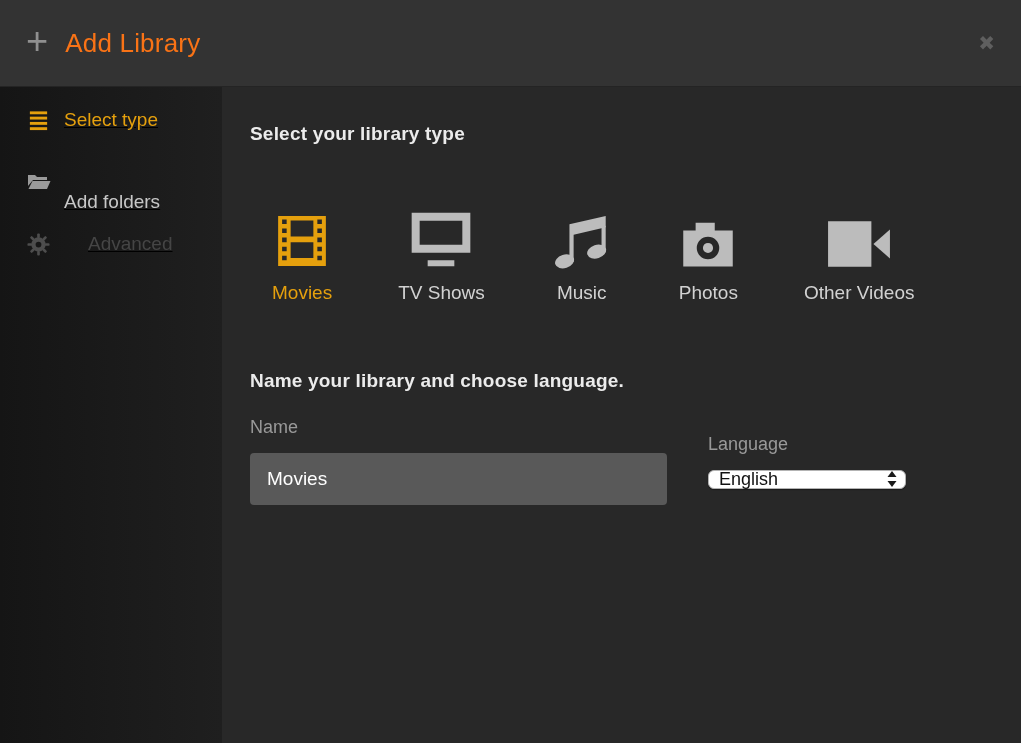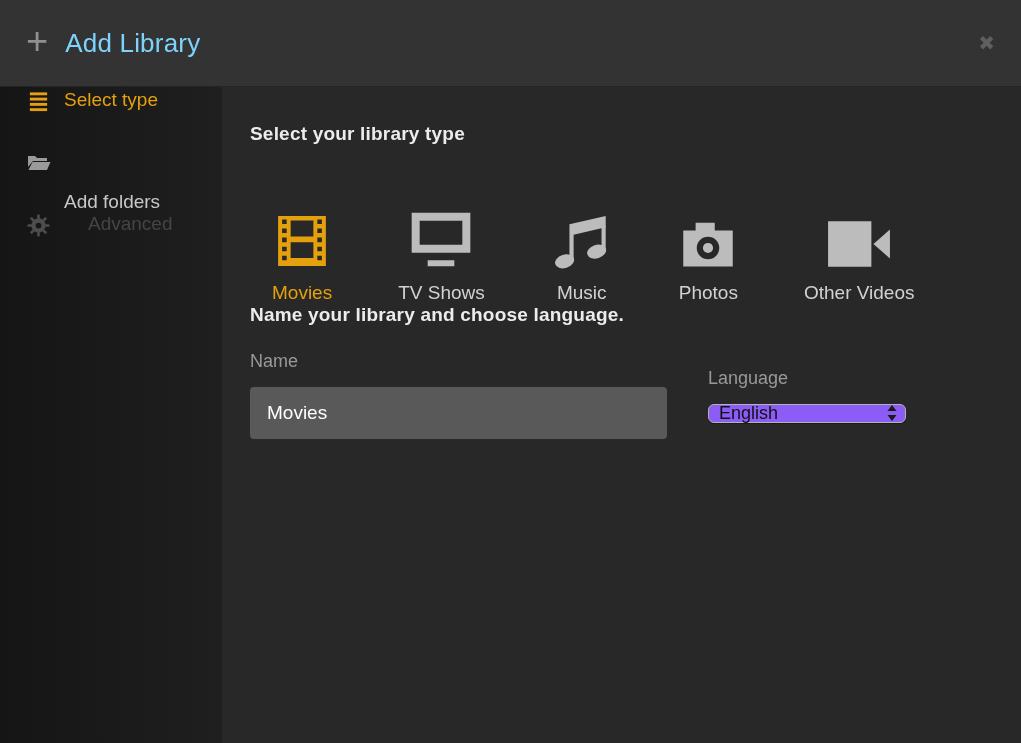--- a/index.html
+++ b/index.html
@@ -5,28 +5,28 @@
   * { margin:0; padding:0; box-sizing:border-box; }
   html,body { width:1021px; height:743px; background:#282828; overflow:hidden;
               font-family:"Liberation Sans","DejaVu Sans",sans-serif; }
   .window { width:1021px; height:743px; display:flex; flex-direction:column; }
 
   
   .header { height:87px; flex:0 0 87px; background:#333333; display:flex; align-items:center;
             padding:0 26px; border-bottom:1px solid #242424; }
   .plus-glyph { color:#909090; font-size:38px; font-weight:400; line-height:1; margin-right:17px;
                 margin-top:-4px; }
-  .header-title { color:#7dd3fc; font-size:26px; font-weight:500; letter-spacing:.2px; }
+  .header-title { color:#f97316; font-size:26px; font-weight:500; letter-spacing:.2px; }
   .close-btn { margin-left:auto; color:#5f5f5f; font-size:20px; cursor:pointer; line-height:1; }
 
   
   .body { flex:1; display:flex; min-height:0; }
   .sidebar { width:222px; flex:0 0 222px; background:linear-gradient(to right,#151515,#1f1f1f);
              padding-top:2px; }
-  .side-item { display:flex; align-items:flex-start; height:62px; padding-left:27px; cursor:pointer; }
+  .side-item { display:flex; align-items:center; height:62px; padding-left:27px; cursor:pointer;text-decoration:underline; }
   .side-item .s-icon { width:24px; height:24px; margin-right:13px; display:flex; align-items:center; }
   .side-item .s-label { font-size:19px; }
   .side-item.active .s-label { color:#e5a00d; }
   .side-item.active svg { fill:#e5a00d; }
   .side-item.normal .s-label { color:#c8c8c8;margin-top:40px; }
   .side-item.normal svg { fill:#9a9a9a; }
   .side-item.disabled { cursor:default;gap:24px; }
   .side-item.disabled .s-label { color:#454545; }
   .side-item.disabled svg { fill:#4d4d4d; }
 
@@ -34,29 +34,29 @@
   .section-title { color:#ececec; font-size:19px; font-weight:600; letter-spacing:.2px; }
 
   .type-row { display:flex; gap:66px; margin:62px 0 0 22px; }
   .type-item { display:flex; flex-direction:column; align-items:center; cursor:pointer; }
   .type-icon { height:62px; display:flex; align-items:flex-end; justify-content:center; }
   .type-item svg { fill:#bcbcbc; }
   .type-label { margin-top:13px; font-size:19px; color:#d2d2d2; }
   .type-item.selected svg { fill:#e5a00d; }
   .type-item.selected .type-label { color:#e5a00d; }
 
-  .name-section-title { }
+  .name-section-title { margin-top:66px; }
   .form-row { display:flex; margin-top:25px;align-items:center; }
   .field-label { color:#999999; font-size:18px; }
   .name-group { width:417px; }
   .name-input { margin-top:15px; width:417px; height:52px; background:#595959; border:none;
                 border-radius:4px; color:#ffffff; font-size:19px; padding:0 17px;
                 font-family:"Liberation Sans","DejaVu Sans",sans-serif; outline:none; }
   .lang-group { margin-left:41px; }
-  .lang-select { margin-top:15px; width:198px; height:19px; background:#8b5cf6;
+  .lang-select { margin-top:15px; width:198px; height:19px; background:#ffffff;
                  border:1px solid #b3b3b3; border-radius:6px; display:flex; align-items:center;
                  padding:0 7px 0 10px; cursor:pointer; box-shadow:0 1px 1px rgba(0,0,0,.35); }
   .lang-value { color:#111111; font-size:18px; flex:1; }
 
   
   .footer { height:93px; flex:0 0 93px; background:#333333; border-top:1px solid #2a2a2a;
             display:flex; align-items:center; justify-content:flex-end; gap:12px;
             padding-right:30px; }
   .btn { height:48px; border:none; border-radius:4px; color:#ffffff; font-size:17px;
          font-weight:700; letter-spacing:.6px; cursor:pointer;

